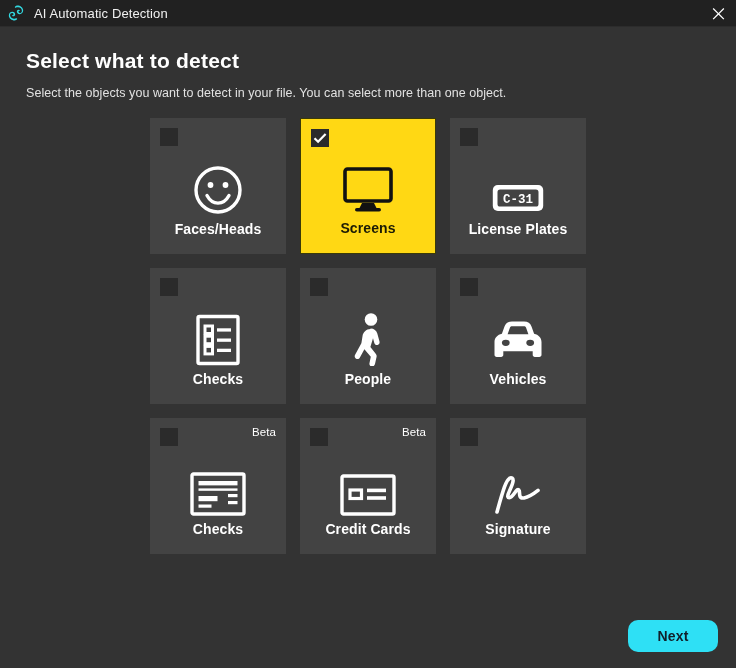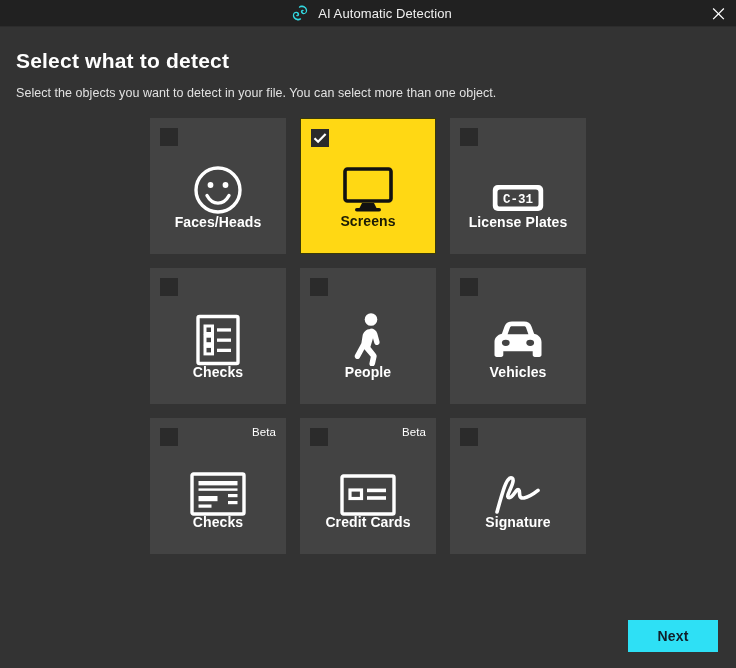--- a/index.html
+++ b/index.html
@@ -18,21 +18,20 @@
   }
 
   
   .titlebar {
     height: 26px;
     background: #212121;
     display: flex;
     align-items: center;
     position: relative;
     border-bottom: 1px solid #2c2c2c;
-    justify-content: center;
   }
   .titlebar-logo {
     width: 20px;
     height: 20px;
     margin-left: 6px;
     margin-right: 8px;
     flex: none;
     display: block;
   }
   .titlebar-title {
@@ -49,21 +48,21 @@
     height: 26px;
     display: flex;
     align-items: center;
     justify-content: center;
     cursor: pointer;
   }
   .titlebar-close svg { display: block; }
 
   
   .page-header {
-    padding: 22px 0 0 16px;
+    padding: 22px 0 0 26px;
   }
   .page-title {
     font-size: 21px;
     font-weight: bold;
     color: #ffffff;
     margin: 0;
     letter-spacing: 0.2px;
   }
   .page-subtitle {
     font-size: 12.5px;
@@ -126,41 +125,41 @@
     height: 58px;
     display: flex;
     align-items: flex-end;
     justify-content: center;
   }
   .card-icon svg { display: block; }
   .card-label {
     position: absolute;
     left: 0;
     right: 0;
-    bottom: 24px;
+    bottom: 17px;
     text-align: center;
     font-size: 14px;
     font-weight: bold;
     color: #ffffff;
     letter-spacing: 0.1px;
   }
   .card.selected .card-label { color: #1b1b05; }
 
   
   .footer {
     position: absolute;
     right: 18px;
     bottom: 16px;
   }
   .next-button {
     width: 90px;
     height: 32px;
     background: #2ee0f5;
     border: none;
-    border-radius: 0;
+    border-radius: 10px;
     color: #11202a;
     font-size: 14px;
     font-weight: bold;
     font-family: "Liberation Sans", sans-serif;
     cursor: pointer;
     letter-spacing: 0.2px;
   }
 </style>
 </head>
 <body>

